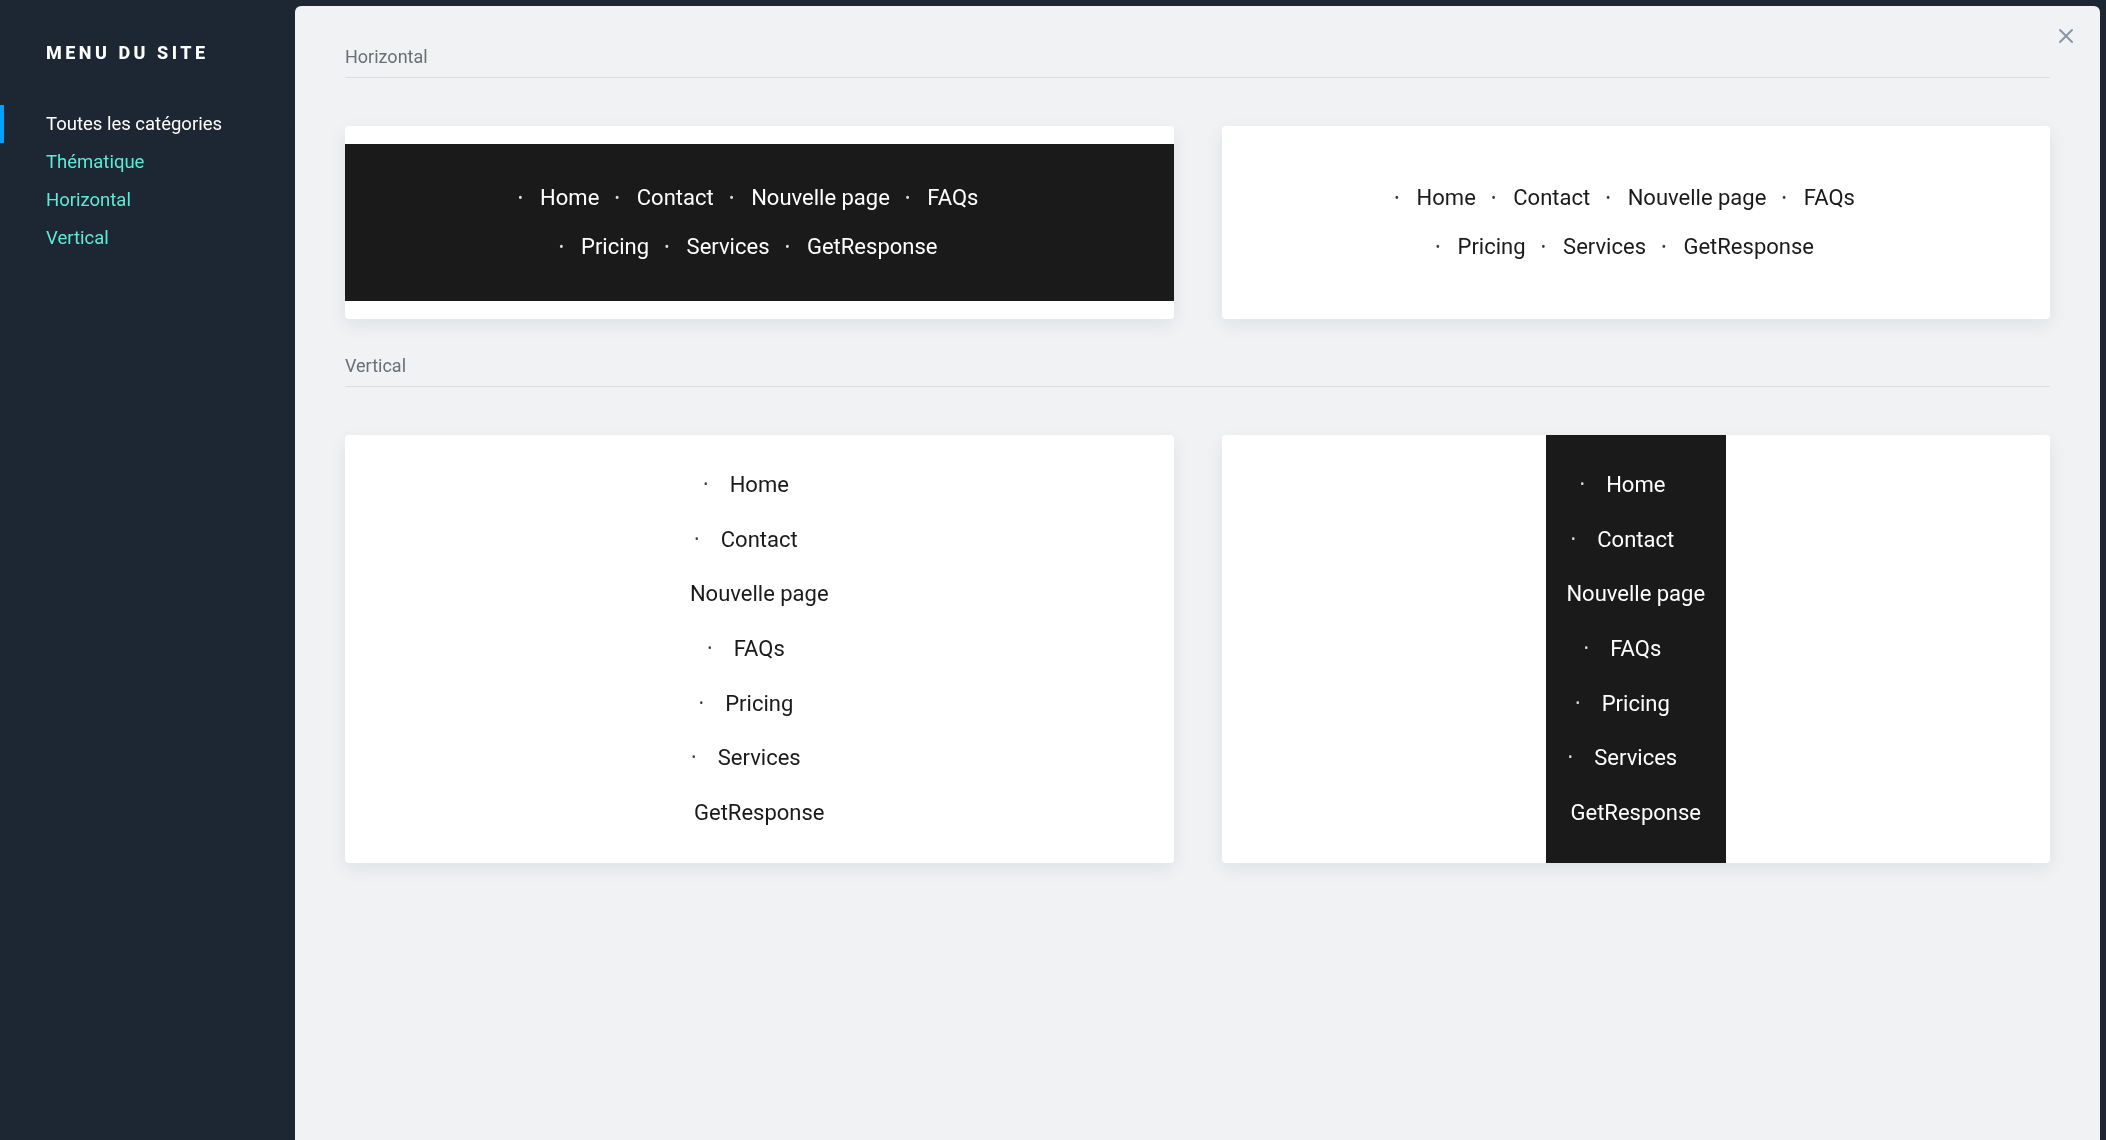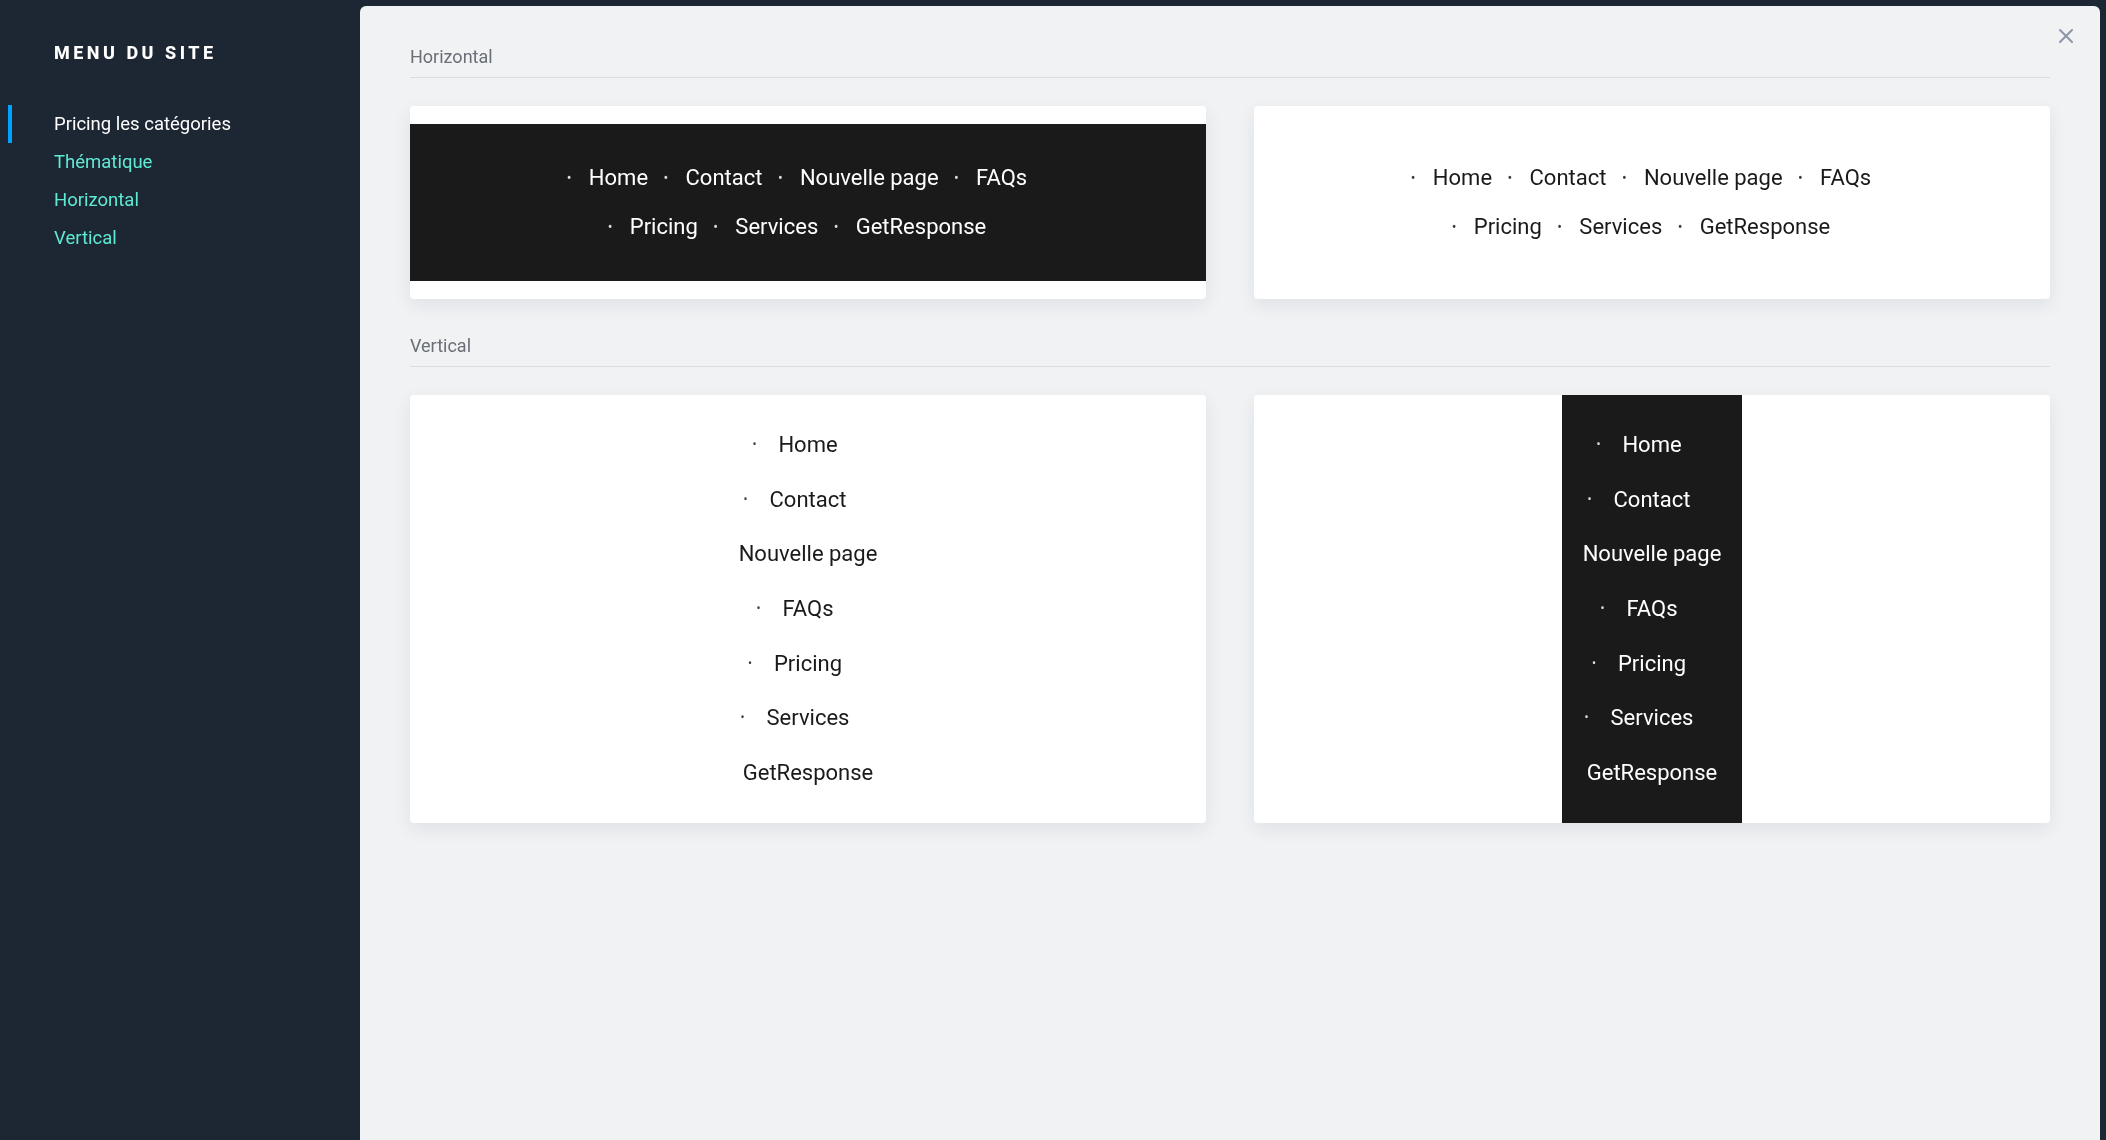--- a/index.html
+++ b/index.html
@@ -11,26 +11,25 @@
     overflow: hidden;
   }
   .app {
     display: flex;
     width: 100%;
     height: 100vh;
     position: relative;
   }
   
   .sidebar {
-    width: 352px;
+    width: 295px;
     background: #1d2733;
     padding: 42px 38px 32px 46px;
     flex-shrink: 0;
     position: relative;
-    margin-left: 8px;
   }
   .sidebar-title {
     color: #fff;
     font-size: 18px;
     font-weight: 800;
     letter-spacing: 3.5px;
     margin-bottom: 42px;
   }
   .sidebar-nav {
     list-style: none;
@@ -108,20 +107,21 @@
   .card {
     background: #fff;
     border-radius: 4px;
     box-shadow: 0 6px 18px rgba(30,40,55,0.08);
     min-height: 150px;
     display:flex;
     align-items:center;
     justify-content:center;
     padding: 18px;
     cursor: pointer;
+    margin-top: 20px;
   }
   
   .menu-preview {
     font-size: 22px;
     line-height: 1.3;
   }
   .menu-preview.dark {
     background: #1a1a1a;
     color: #fff;
     padding: 30px 26px;
@@ -180,21 +180,21 @@
   }
 </style>
 </head>
 <body>
 
 <div class="app">
 
   <aside class="sidebar">
     <div class="sidebar-title">MENU DU SITE</div>
     <ul class="sidebar-nav">
-      <li class="sidebar-item active">Pricing les catégories</li>
+      <li class="sidebar-item active">Toutes les catégories</li>
       <li class="sidebar-item">Thématique</li>
       <li class="sidebar-item">Horizontal</li>
       <li class="sidebar-item">Vertical</li>
     </ul>
   </aside>
 
   <main class="main">
 
     <div class="close-btn" aria-label="Close">
       <svg viewBox="0 0 24 24">

